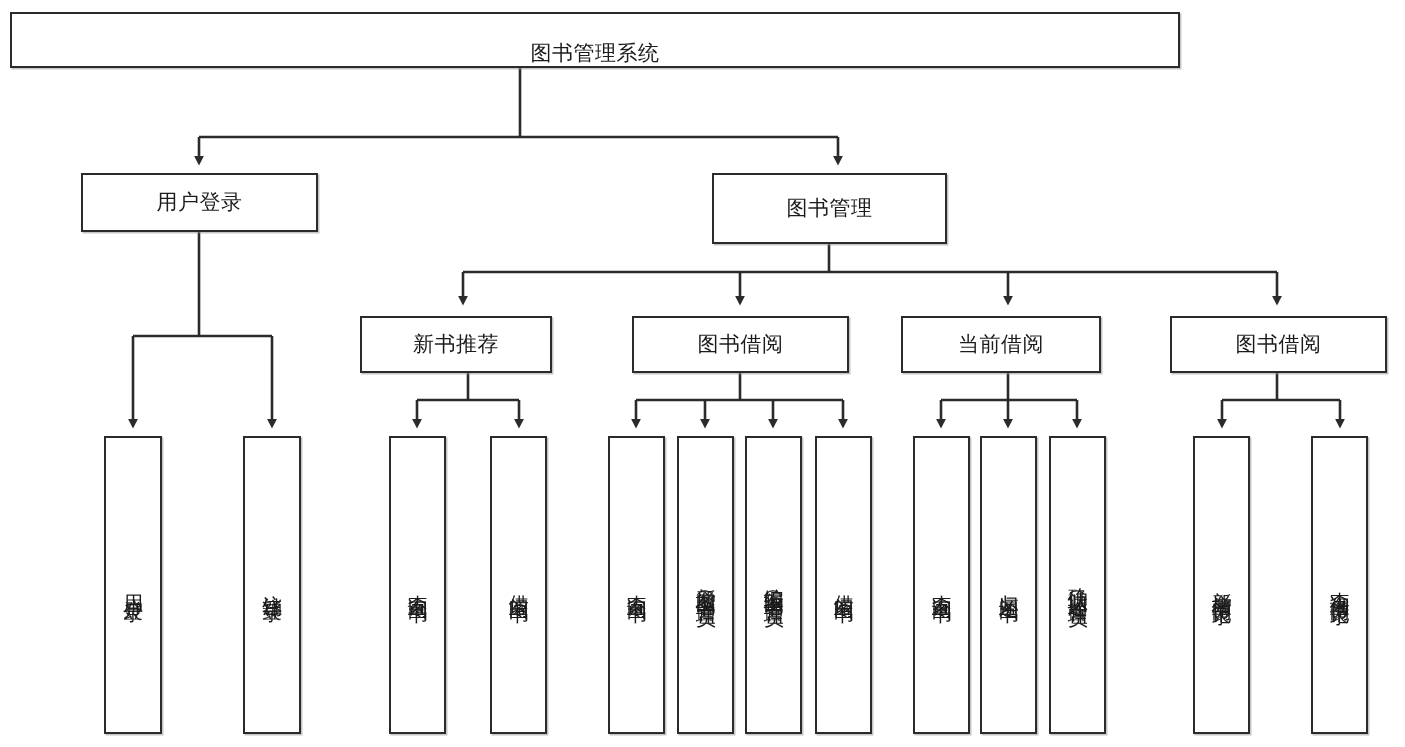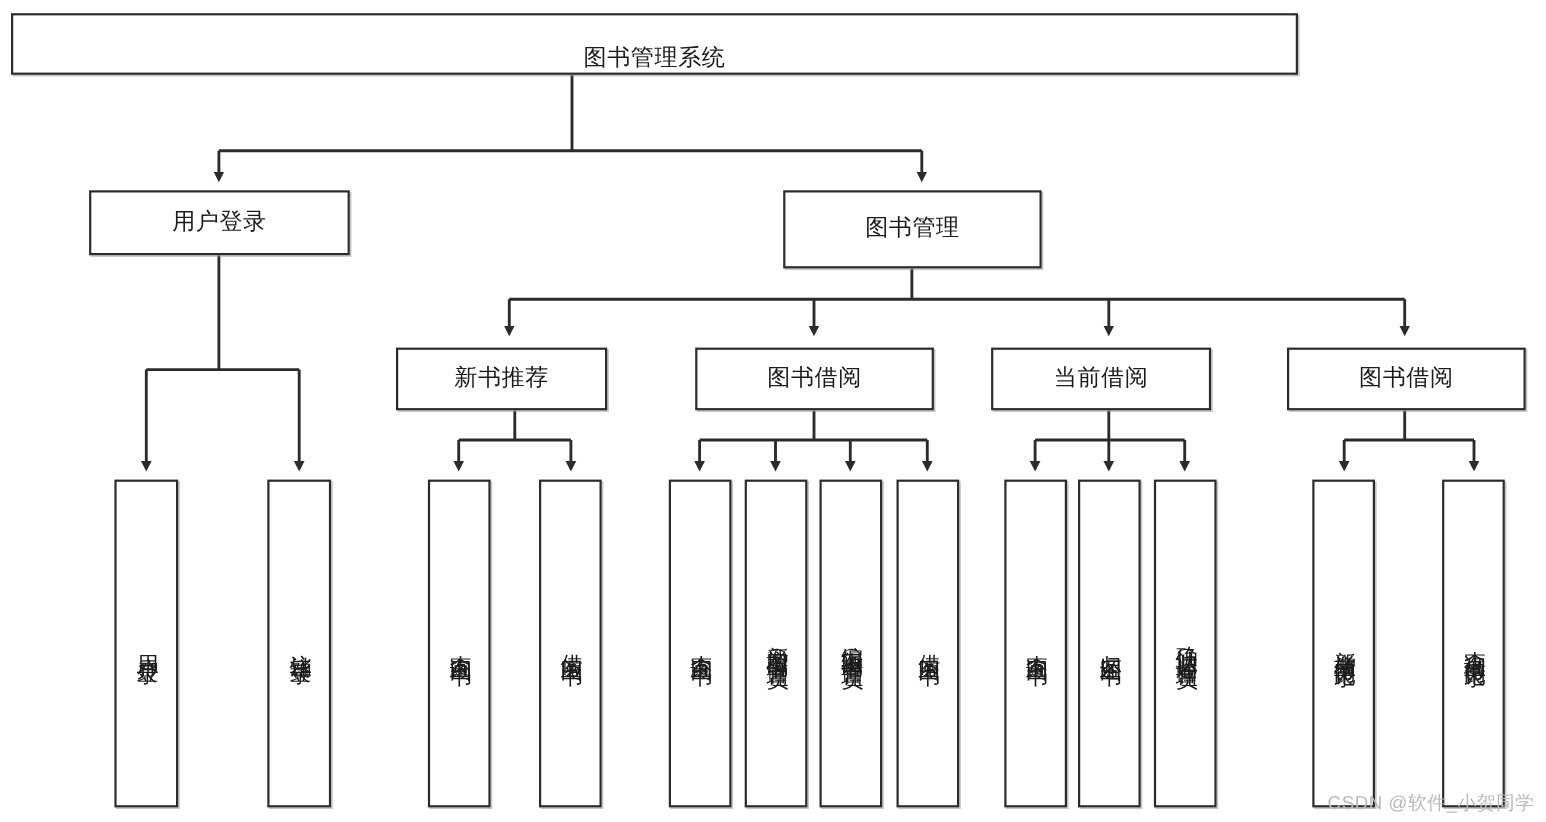--- a/index.html
+++ b/index.html
@@ -210,15 +210,14 @@
   </div>
 
   <div class="node-box vertical" style="left:1193px; top:436px; width:57px; height:298px;">
     <span class="node-label">新增借阅记录</span>
   </div>
 
   <div class="node-box vertical" style="left:1311px; top:436px; width:57px; height:298px;">
     <span class="node-label">查询借阅记录</span>
   </div>
 
-  <div id="watermark">CSDN @软件_小贺同学</div>
 
 </div>
 
 </body></html>

